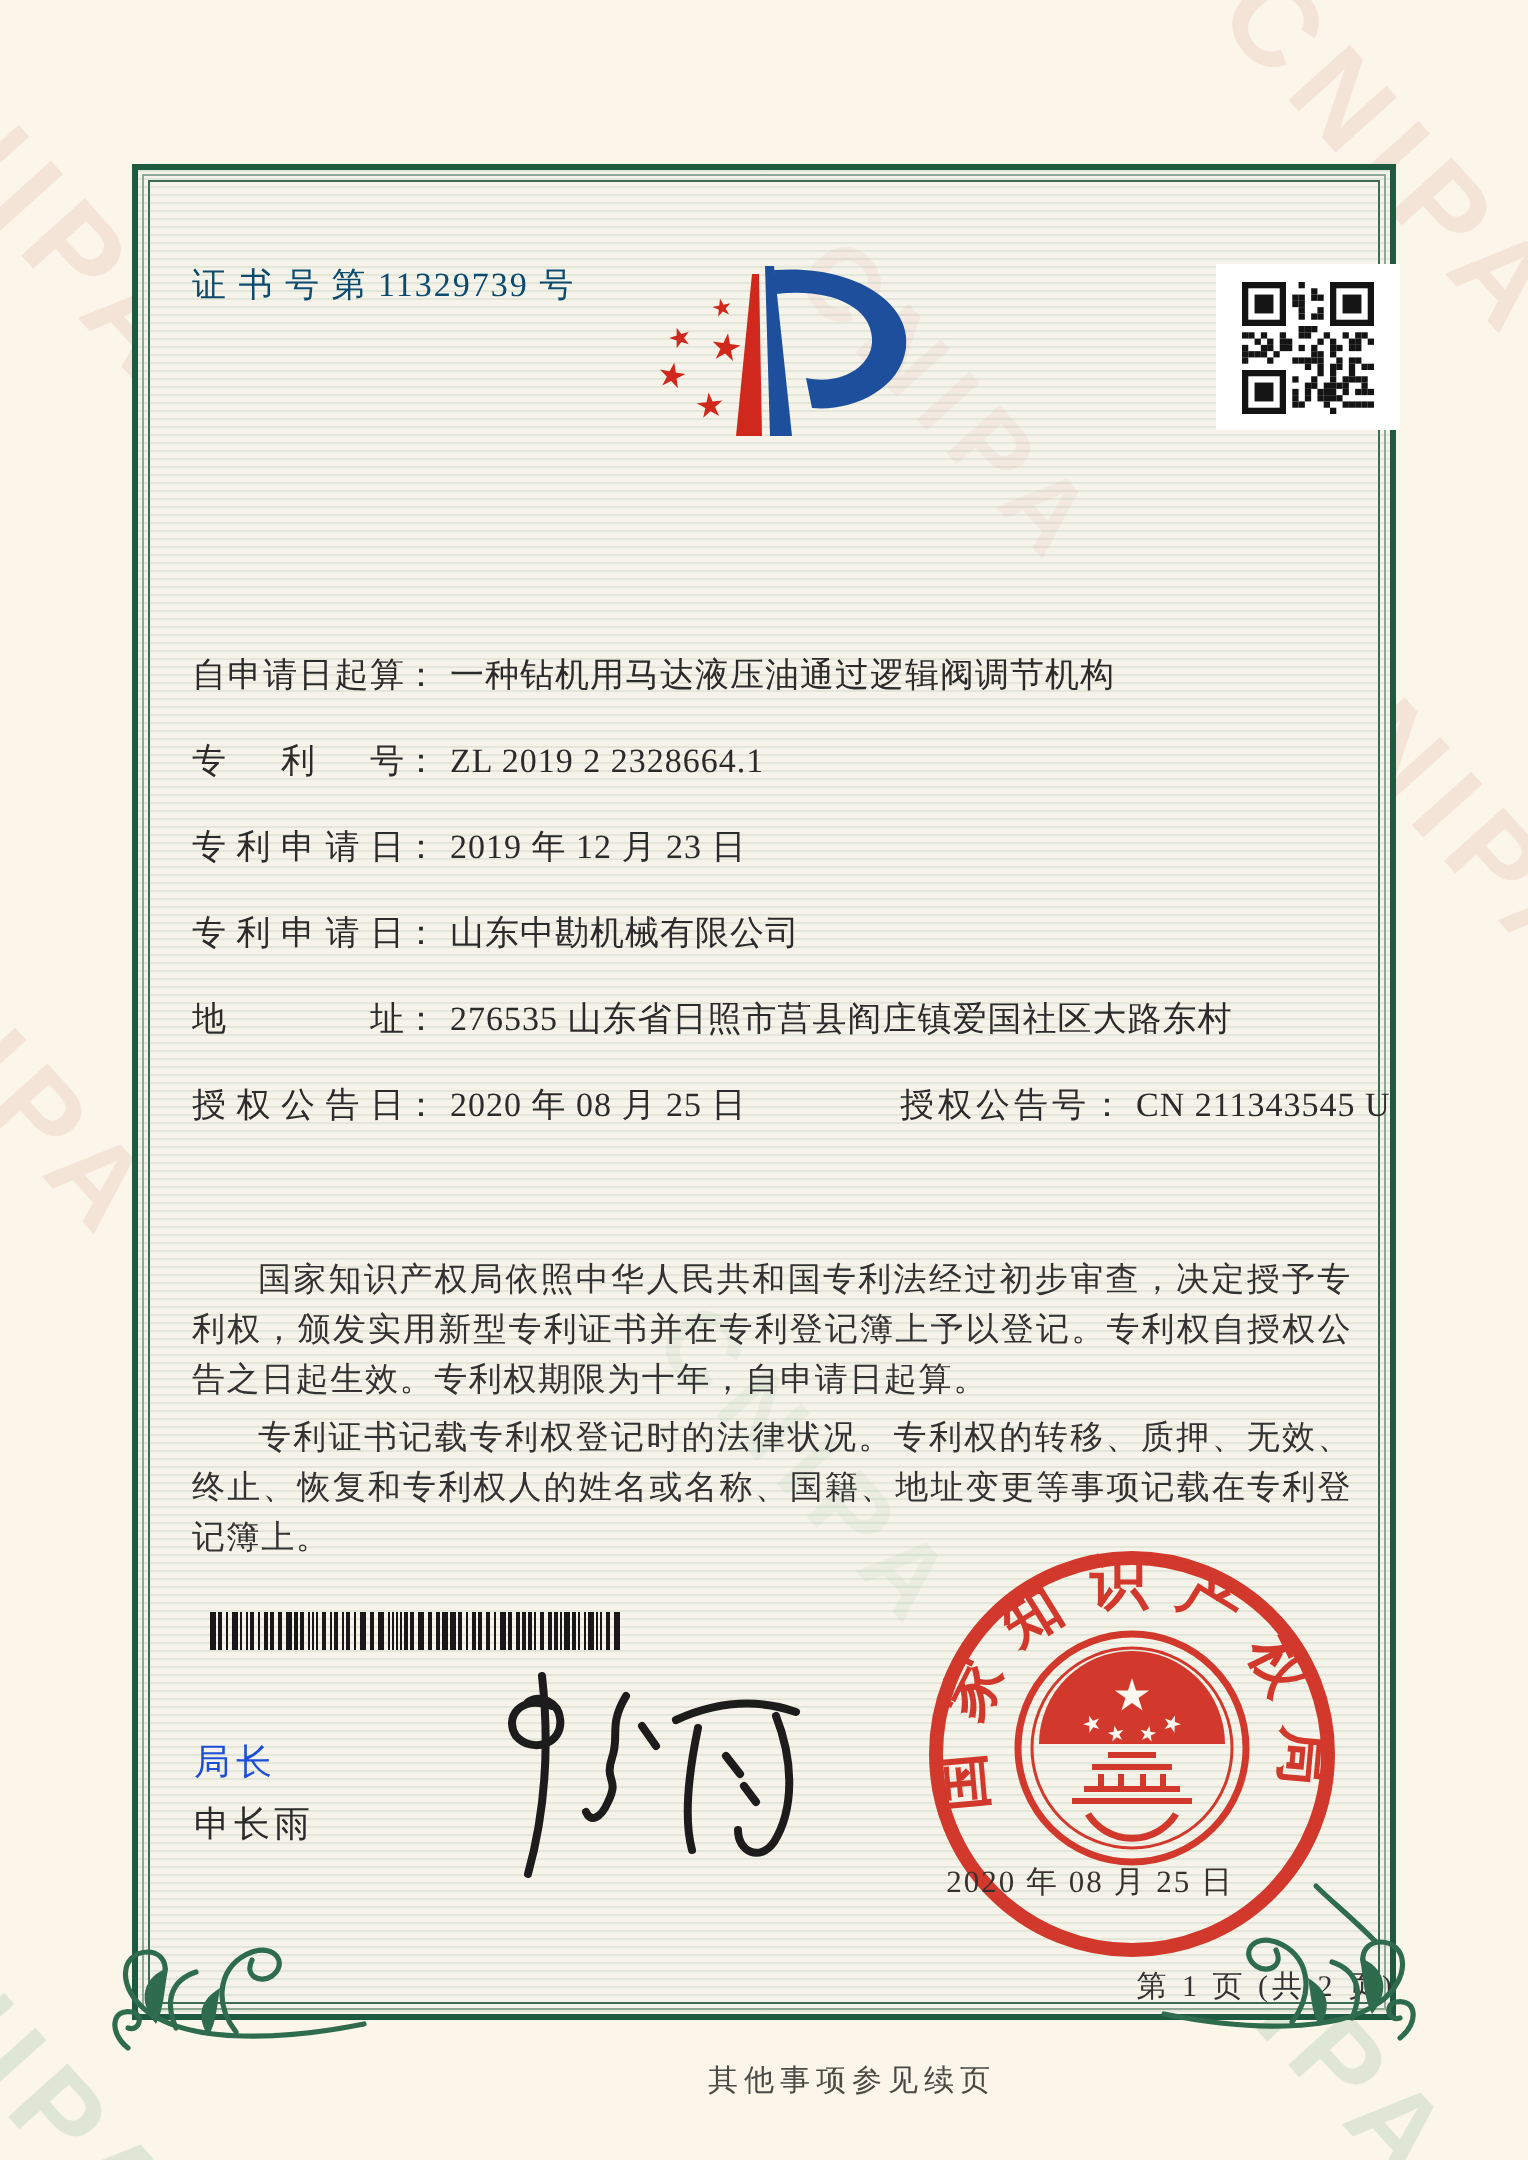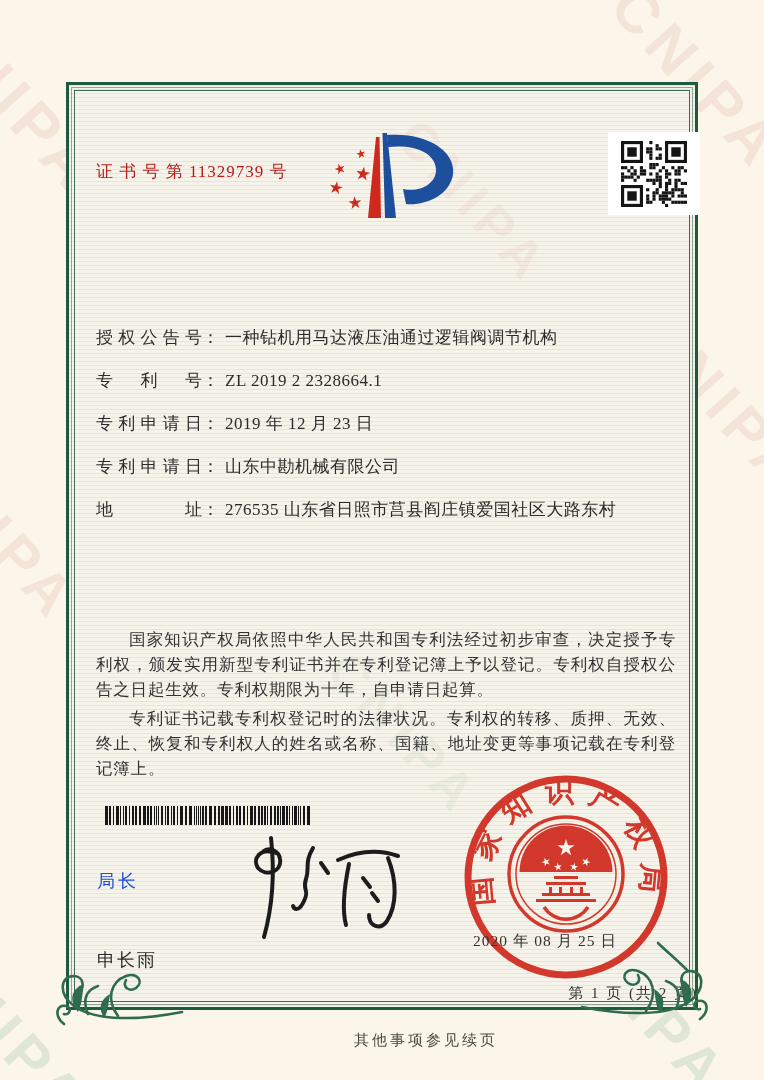--- a/index.html
+++ b/index.html
@@ -14,38 +14,38 @@
   .wm.faint{color:rgba(214,140,135,0.10);}
   
   .frame{position:absolute;left:66px;top:82px;width:632px;height:928px;box-sizing:border-box;
          border:3px solid #1e5a3f;z-index:1;
          background:
            repeating-linear-gradient(to bottom, rgba(160,185,155,0.22) 0 1px, rgba(0,0,0,0) 1px 4px),
            #f6f4ea;}
   .frame-inner1{position:absolute;inset:2px;border:1px solid #8fa795;pointer-events:none;}
   .frame-inner2{position:absolute;inset:5px;border:1px solid #3c6d52;pointer-events:none;}
   .content{position:absolute;inset:0;z-index:2;}
-  .certno{left:96px;top:131px;font-size:17px;letter-spacing:1px;color:#b91c1c;margin-top:29px;}
+  .certno{left:96px;top:131px;font-size:17px;letter-spacing:1px;color:#0c4a6e;}
   .title{left:66px;top:230px;width:632px;text-align:center;font-size:41px;font-weight:700;
          letter-spacing:9px;color:#141414;}
   .qr-wrap{left:608px;top:132px;width:92px;height:83px;background:#fff;display:flex;
            align-items:center;justify-content:center;}
   .fields{left:96px;top:327px;width:578px;font-size:17px;line-height:22px;}
   .frow{position:relative;margin-bottom:21px;white-space:nowrap;}
   .flabel{display:inline-block;width:106px;text-align:justify;text-align-last:justify;color:#2b2b2b;}
   .fcolon{display:inline-block;color:#2b2b2b;}
   .fvalue{display:inline-block;margin-left:6px;letter-spacing:0.5px;color:#2b2b2b;}
   .fextra{position:absolute;left:354px;top:0;}
   .fextra .flabel2{letter-spacing:2px;}
   .paras{left:96px;top:627px;width:580px;font-size:16.5px;line-height:25px;text-align:justify;
          color:#323232;letter-spacing:0.8px;}
   .paras p{margin:0 0 4px 0;text-indent:2em;}
   .barcode{left:105px;top:806px;width:210px;height:19px;}
   .director-label{left:97px;top:869px;font-size:18px;letter-spacing:3px;color:#1d4ed8;}
-  .director-name{left:97px;top:948px;font-size:18px;letter-spacing:2px;color:#2b2b2b;}
+  .director-name{left:97px;top:900px;font-size:18px;letter-spacing:2px;color:#2b2b2b;}
   .signature{left:218px;top:833px;width:195px;height:112px;z-index:3;}
   .seal{left:461px;top:772px;width:210px;height:210px;z-index:2;opacity:0.93;mix-blend-mode:multiply;}
   .seal-date{left:470px;top:931px;width:150px;text-align:center;font-size:15.5px;letter-spacing:1px;
              color:#38302c;z-index:3;}
   .pageinfo{left:66px;top:984px;width:632px;text-align:right;font-size:15px;letter-spacing:2px;color:#333;}
   .footnote{left:0;top:1031px;width:764px;text-align:center;font-size:15px;letter-spacing:3px;color:#4a4a45;padding-left:44px;}
   .logo{left:318px;top:124px;width:152px;height:100px;}
   .flourish{z-index:3;}
 </style>
 </head>
@@ -220,33 +220,39 @@
           <rect x="54" y="57" width="3" height="3" fill="#141414"></rect>
           <rect x="57" y="57" width="3" height="3" fill="#141414"></rect>
           <rect x="60" y="57" width="3" height="3" fill="#141414"></rect>
           <rect x="42" y="60" width="3" height="3" fill="#141414"></rect>
         </svg>
     </div>
 
 
     <div class="abs fields">
       <div class="frow">
-        <span class="flabel">授权公告号</span><span class="fcolon">：</span><span class="fvalue">一种钻机用马达液压油通过逻辑阀调节机构</span>
+        <span class="flabel">自申请日起算</span><span class="fcolon">：</span><span class="fvalue">一种钻机用马达液压油通过逻辑阀调节机构</span>
       </div>
       <div class="frow">
         <span class="flabel">专利号</span><span class="fcolon">：</span><span class="fvalue">ZL 2019 2 2328664.1</span>
       </div>
       <div class="frow">
         <span class="flabel">专利申请日</span><span class="fcolon">：</span><span class="fvalue">2019 年 12 月 23 日</span>
       </div>
       <div class="frow">
         <span class="flabel">专利申请日</span><span class="fcolon">：</span><span class="fvalue">山东中勘机械有限公司</span>
       </div>
       <div class="frow">
         <span class="flabel">地址</span><span class="fcolon">：</span><span class="fvalue">276535 山东省日照市莒县阎庄镇爱国社区大路东村</span>
+      </div>
+      <div class="frow">
+        <span class="flabel">授权公告日</span><span class="fcolon">：</span><span class="fvalue">2020 年 08 月 25 日</span>
+        <span class="fextra">
+          <span class="flabel2">授权公告号</span><span>：</span><span class="fvalue">CN 211343545 U</span>
+        </span>
       </div>
     </div>
 
     <div class="abs paras">
       <p>国家知识产权局依照中华人民共和国专利法经过初步审查，决定授予专利权，颁发实用新型专利证书并在专利登记簿上予以登记。专利权自授权公告之日起生效。专利权期限为十年，自申请日起算。</p>
       <p>专利证书记载专利权登记时的法律状况。专利权的转移、质押、无效、终止、恢复和专利权人的姓名或名称、国籍、地址变更等事项记载在专利登记簿上。</p>
     </div>
 
     <div class="abs barcode">
       <svg width="210" height="19" viewBox="0 0 210 19" xmlns="http://www.w3.org/2000/svg">

